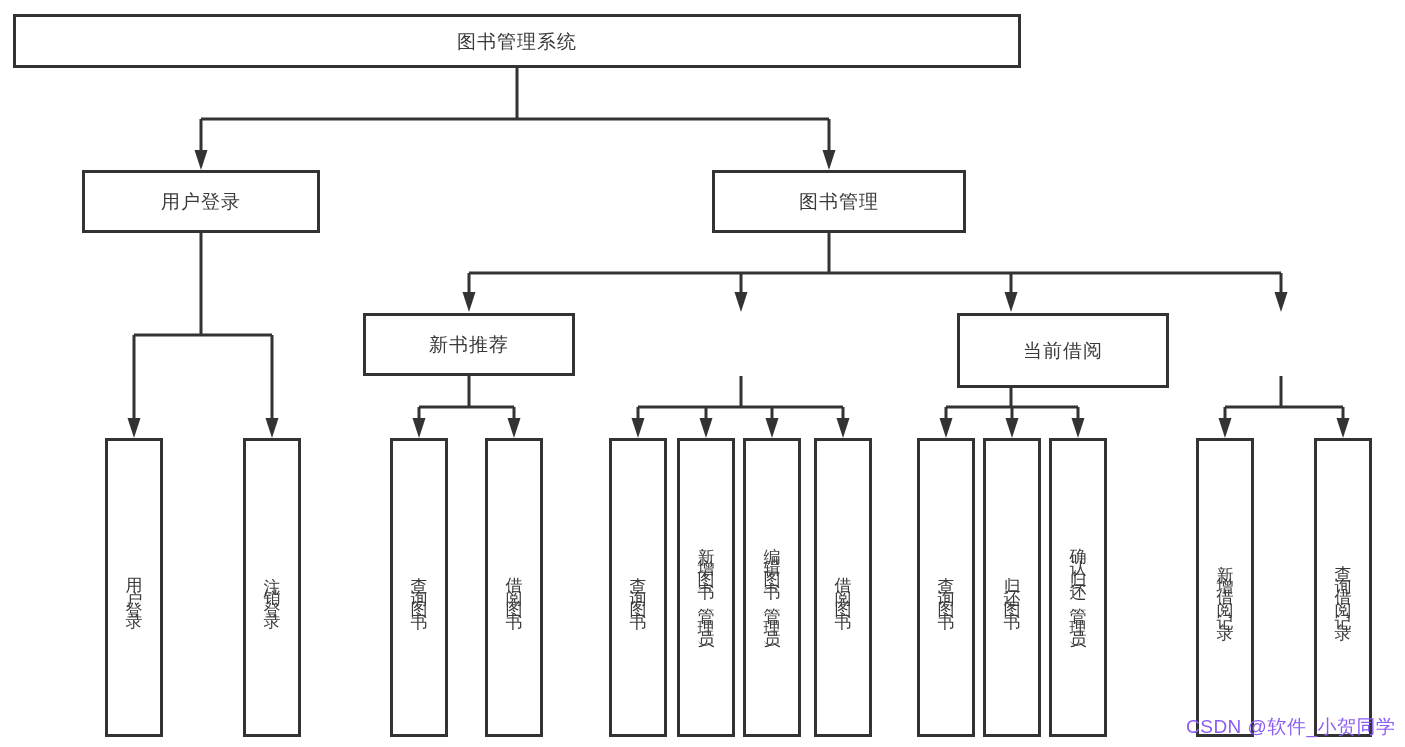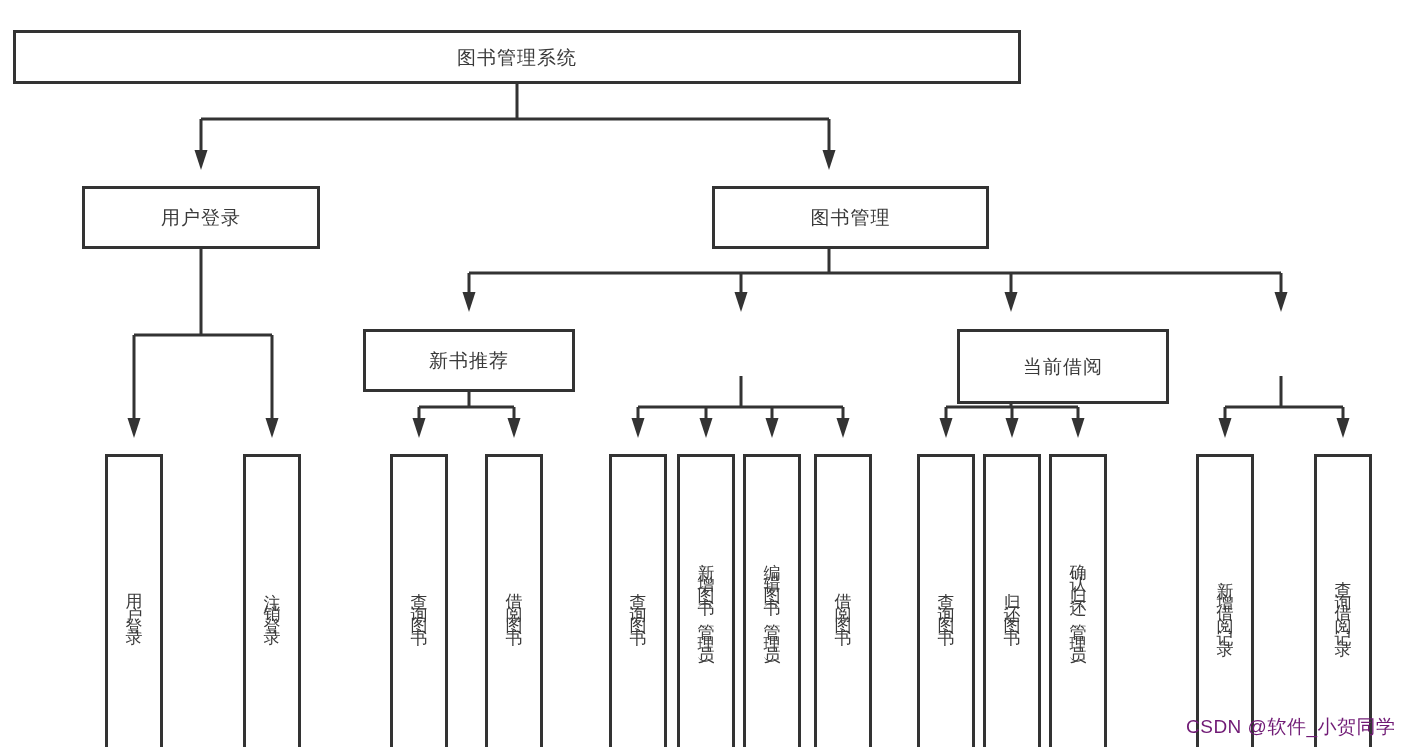--- a/index.html
+++ b/index.html
@@ -23,21 +23,20 @@
 
   .node {
     position: absolute;
     background: #ffffff;
     border: 3px solid #333333;
     color: #3a3a3a;
     display: flex;
     align-items: center;
     justify-content: center;
     text-align: center;
-    margin-top: 16px;
   }
 
   .hnode {
     font-size: 19px;
     letter-spacing: 1px;
     line-height: 1;
   }
 
   .root {
     left: 13px; top: 14px;
@@ -55,21 +54,21 @@
     letter-spacing: 12px;
     line-height: 1;
     white-space: nowrap;
     color: #3a3a3a;
   }
 
   .watermark {
     position: absolute;
     left: 1186px; top: 714px;
     font-size: 19px;
-    color: #701a75;
+    color: #8b5cf6;
     letter-spacing: 0.5px;
     white-space: nowrap;
     z-index: 5;
   }
 </style>
 </head>
 <body>
 
 <div class="canvas">
 
@@ -113,21 +112,21 @@
     </g>
   </svg>
 
   <div class="node hnode root">
     <span>图书管理系统</span>
   </div>
 
   <div class="node hnode" style="left:82px; top:170px; width:238px; height:63px;">
     <span>用户登录</span>
   </div>
-  <div class="node hnode" style="left:712px; top:170px; width:277px; height:63px;">
+  <div class="node hnode" style="left:712px; top:170px; width:254px; height:63px;">
     <span>图书管理</span>
   </div>
 
   <div class="node hnode" style="left:363px; top:313px; width:212px; height:63px;">
     <span>新书推荐</span>
   </div>
   <div class="node hnode" style="left:957px; top:313px; width:212px; height:75px;">
     <span>当前借阅</span>
   </div>
 

